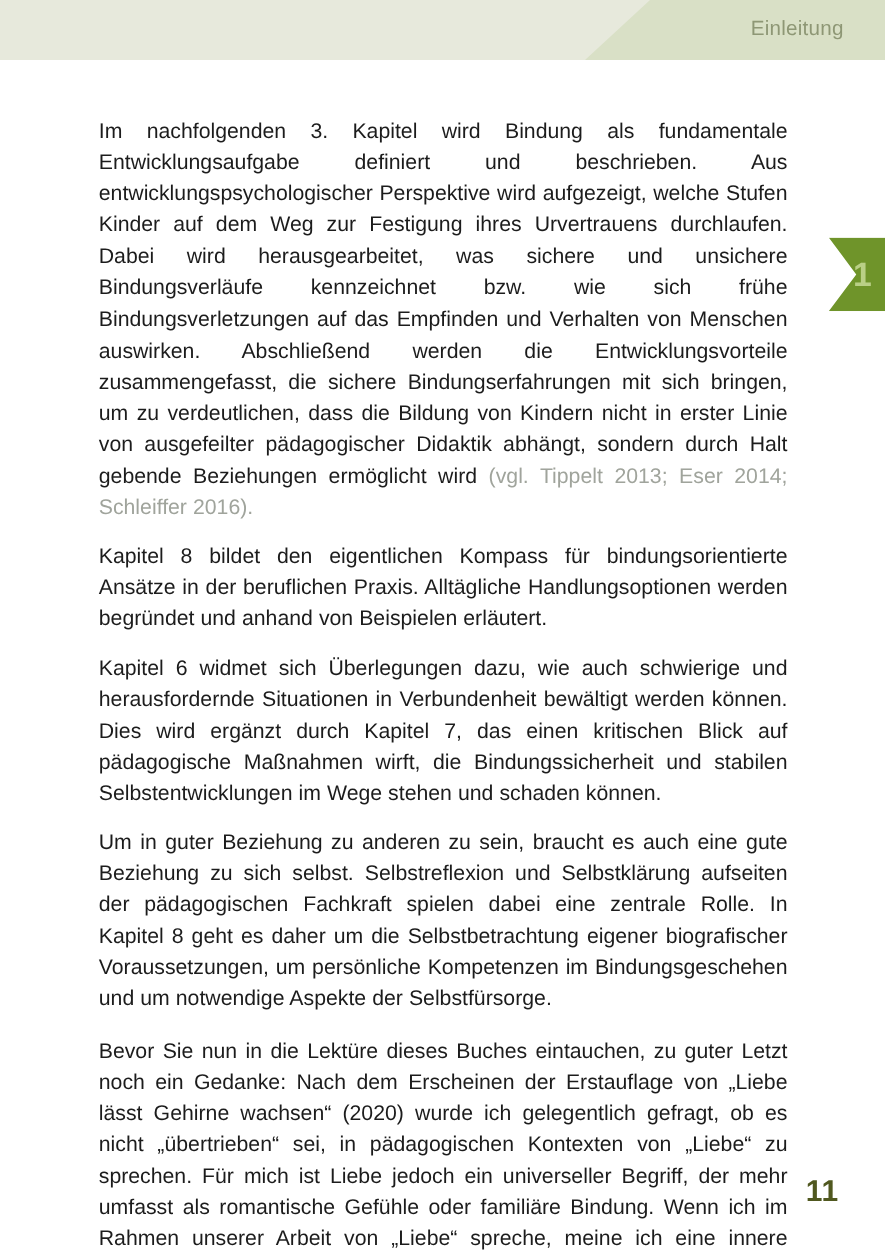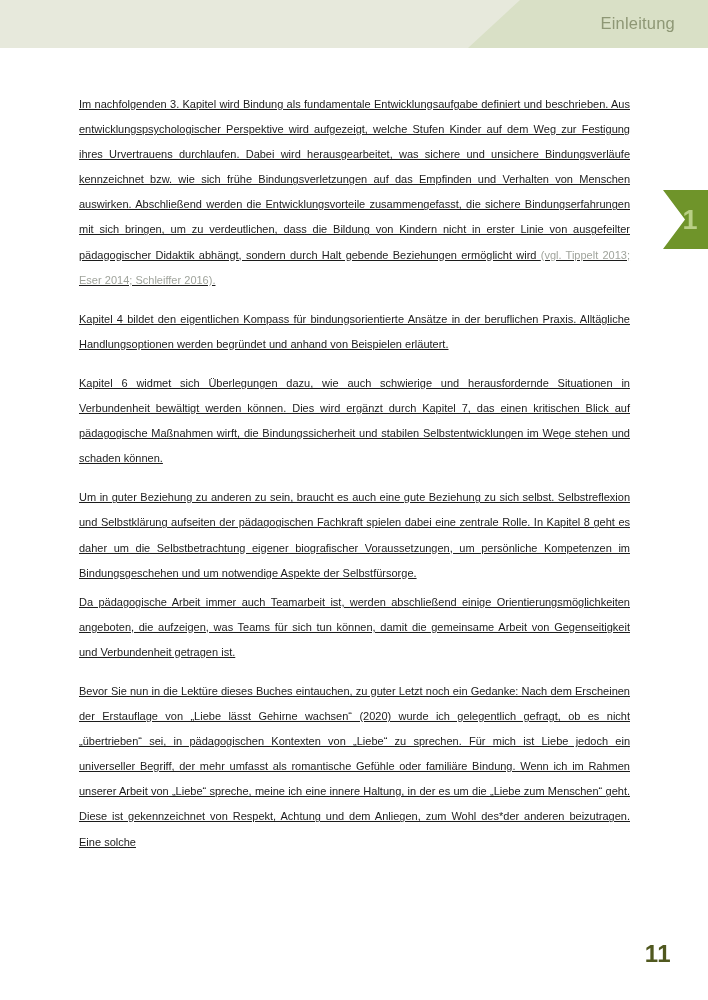--- a/index.html
+++ b/index.html
@@ -76,31 +76,30 @@
   
   .text-column {
     position: absolute;
     left: 79px;
     top: 92px;
     width: 551px;
   }
   .para {
     margin: 0 0 14px 0;
     font-family: "Liberation Sans", sans-serif;
-    font-size: 11px;
+    font-size: 17px;
     line-height: 25.1px;
     color: #1c1c1c;
     text-align: justify;
     -webkit-hyphens: manual;
     hyphens: manual;
     word-spacing: 0.1px;
-    text-decoration: underline;
   }
   .para.tight {
-    margin-bottom: 4px;
+    margin-bottom: 16px;
   }
   .cite {
     color: #a0a49c;
   }
 
   
   .folio {
     position: absolute;
     right: 37px;
     bottom: 32px;
@@ -122,28 +121,27 @@
   <div class="header-title">Einleitung</div>
 
   <div class="chapter-tab">
     <span class="chapter-tab-number">1</span>
   </div>
 
   <div class="text-column">
 
     <p class="para"><span>Im nachfolgenden 3. Kapitel wird Bindung als fundamentale Entwicklungsaufgabe definiert und beschrieben. Aus entwicklungspsychologischer Perspektive wird aufgezeigt, welche Stufen Kinder auf dem Weg zur Festigung ihres Urvertrauens durchlaufen. Dabei wird herausgearbeitet, was sichere und unsichere Bindungsverläufe kennzeichnet bzw. wie sich frühe Bindungsverletzungen auf das Empfinden und Verhalten von Menschen auswirken. Abschließend werden die Entwicklungsvorteile zusammengefasst, die sichere Bindungserfahrungen mit sich bringen, um zu verdeutlichen, dass die Bildung von Kindern nicht in erster Linie von ausgefeilter pädagogischer Didaktik abhängt, sondern durch Halt gebende Beziehungen ermöglicht wird </span><span class="cite">(vgl. Tippelt 2013; Eser 2014; Schleiffer 2016).</span></p>
 
-    <p class="para">Kapitel 4 bildet den eigentlichen Kompass für bindungsorientierte Ansätze in der beruflichen Praxis. Alltägliche Handlungsoptionen werden begründet und anhand von Beispielen erläutert.</p>
+    <p class="para">Kapitel 8 bildet den eigentlichen Kompass für bindungsorientierte Ansätze in der beruflichen Praxis. Alltägliche Handlungsoptionen werden begründet und anhand von Beispielen erläutert.</p>
 
 
     <p class="para">Kapitel 6 widmet sich Überlegungen dazu, wie auch schwierige und herausfordernde Situationen in Verbundenheit bewältigt werden können. Dies wird ergänzt durch Kapitel 7, das einen kritischen Blick auf pädagogische Maßnahmen wirft, die Bindungssicherheit und stabilen Selbstentwicklungen im Wege stehen und schaden können.</p>
 
     <p class="para tight">Um in guter Beziehung zu anderen zu sein, braucht es auch eine gute Beziehung zu sich selbst. Selbstreflexion und Selbstklärung aufseiten der pädagogischen Fachkraft spielen dabei eine zentrale Rolle. In Kapitel 8 geht es daher um die Selbstbetrachtung eigener biografischer Voraussetzungen, um persönliche Kompetenzen im Bindungsgeschehen und um notwendige Aspekte der Selbstfürsorge.</p>
 
-    <p class="para">Da pädagogische Arbeit immer auch Teamarbeit ist, werden abschließend einige Orientierungsmöglichkeiten angeboten, die aufzeigen, was Teams für sich tun können, damit die gemeinsame Arbeit von Gegenseitigkeit und Verbundenheit getragen ist.</p>
 
     <p class="para">Bevor Sie nun in die Lektüre dieses Buches eintauchen, zu guter Letzt noch ein Gedanke: Nach dem Erscheinen der Erstauflage von „Liebe lässt Gehirne wachsen“ (2020) wurde ich gelegentlich gefragt, ob es nicht „übertrieben“ sei, in pädagogischen Kontexten von „Liebe“ zu sprechen. Für mich ist Liebe jedoch ein universeller Begriff, der mehr umfasst als romantische Gefühle oder familiäre Bindung. Wenn ich im Rahmen unserer Arbeit von „Liebe“ spreche, meine ich eine innere Haltung, in der es um die „Liebe zum Menschen“ geht. Diese ist gekennzeichnet von Respekt, Achtung und dem Anliegen, zum Wohl des*der anderen beizutragen. Eine solche</p>
 
   </div>
 
   <div class="folio">11</div>
 
 </div>
 
 </body></html>

